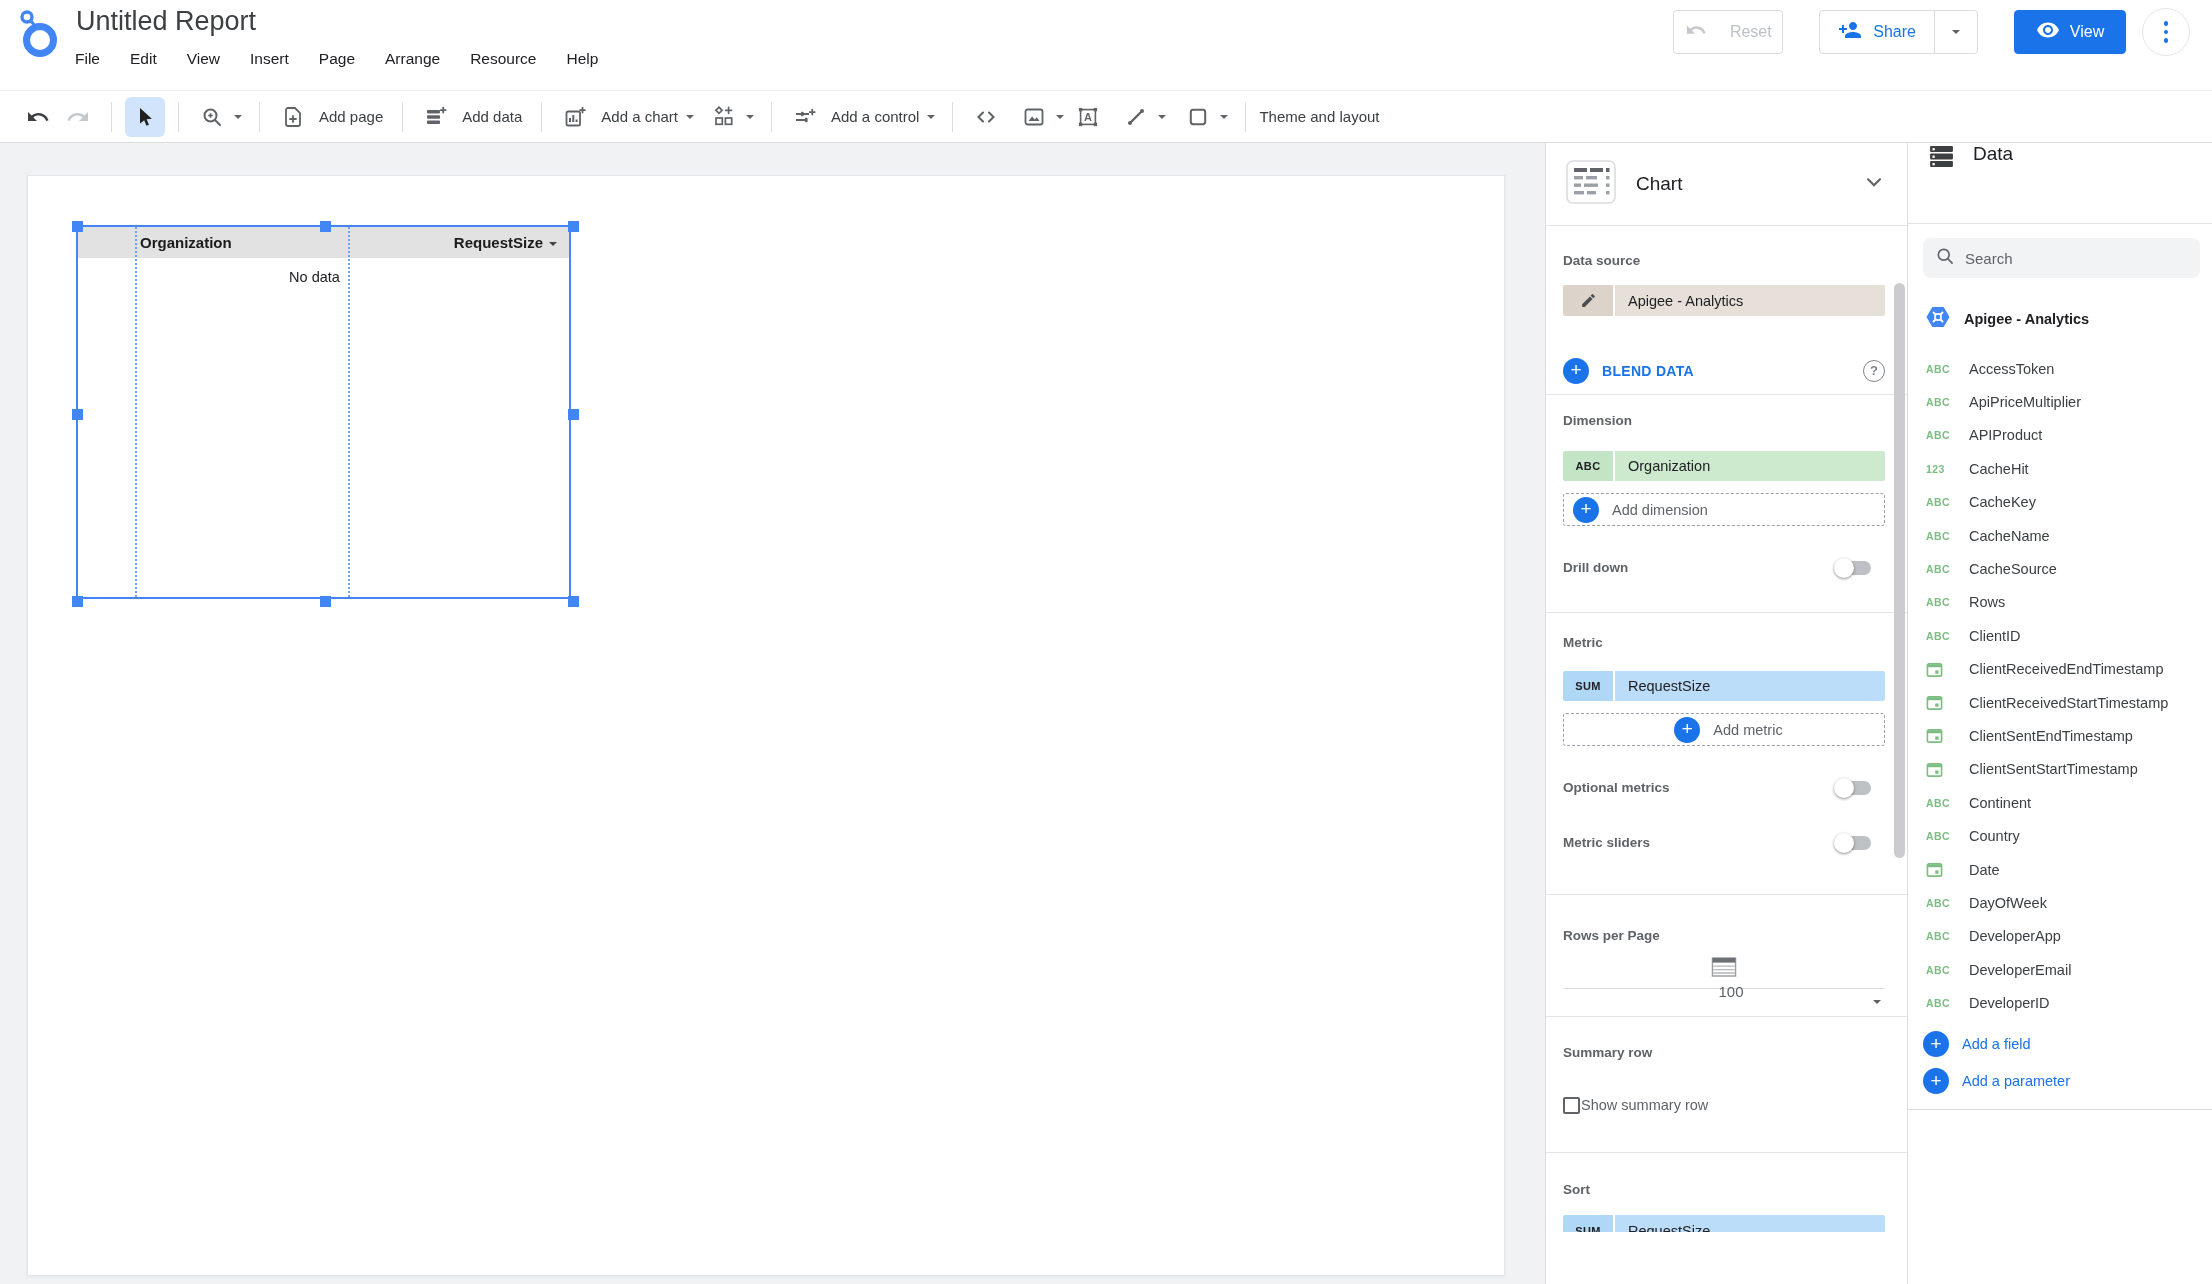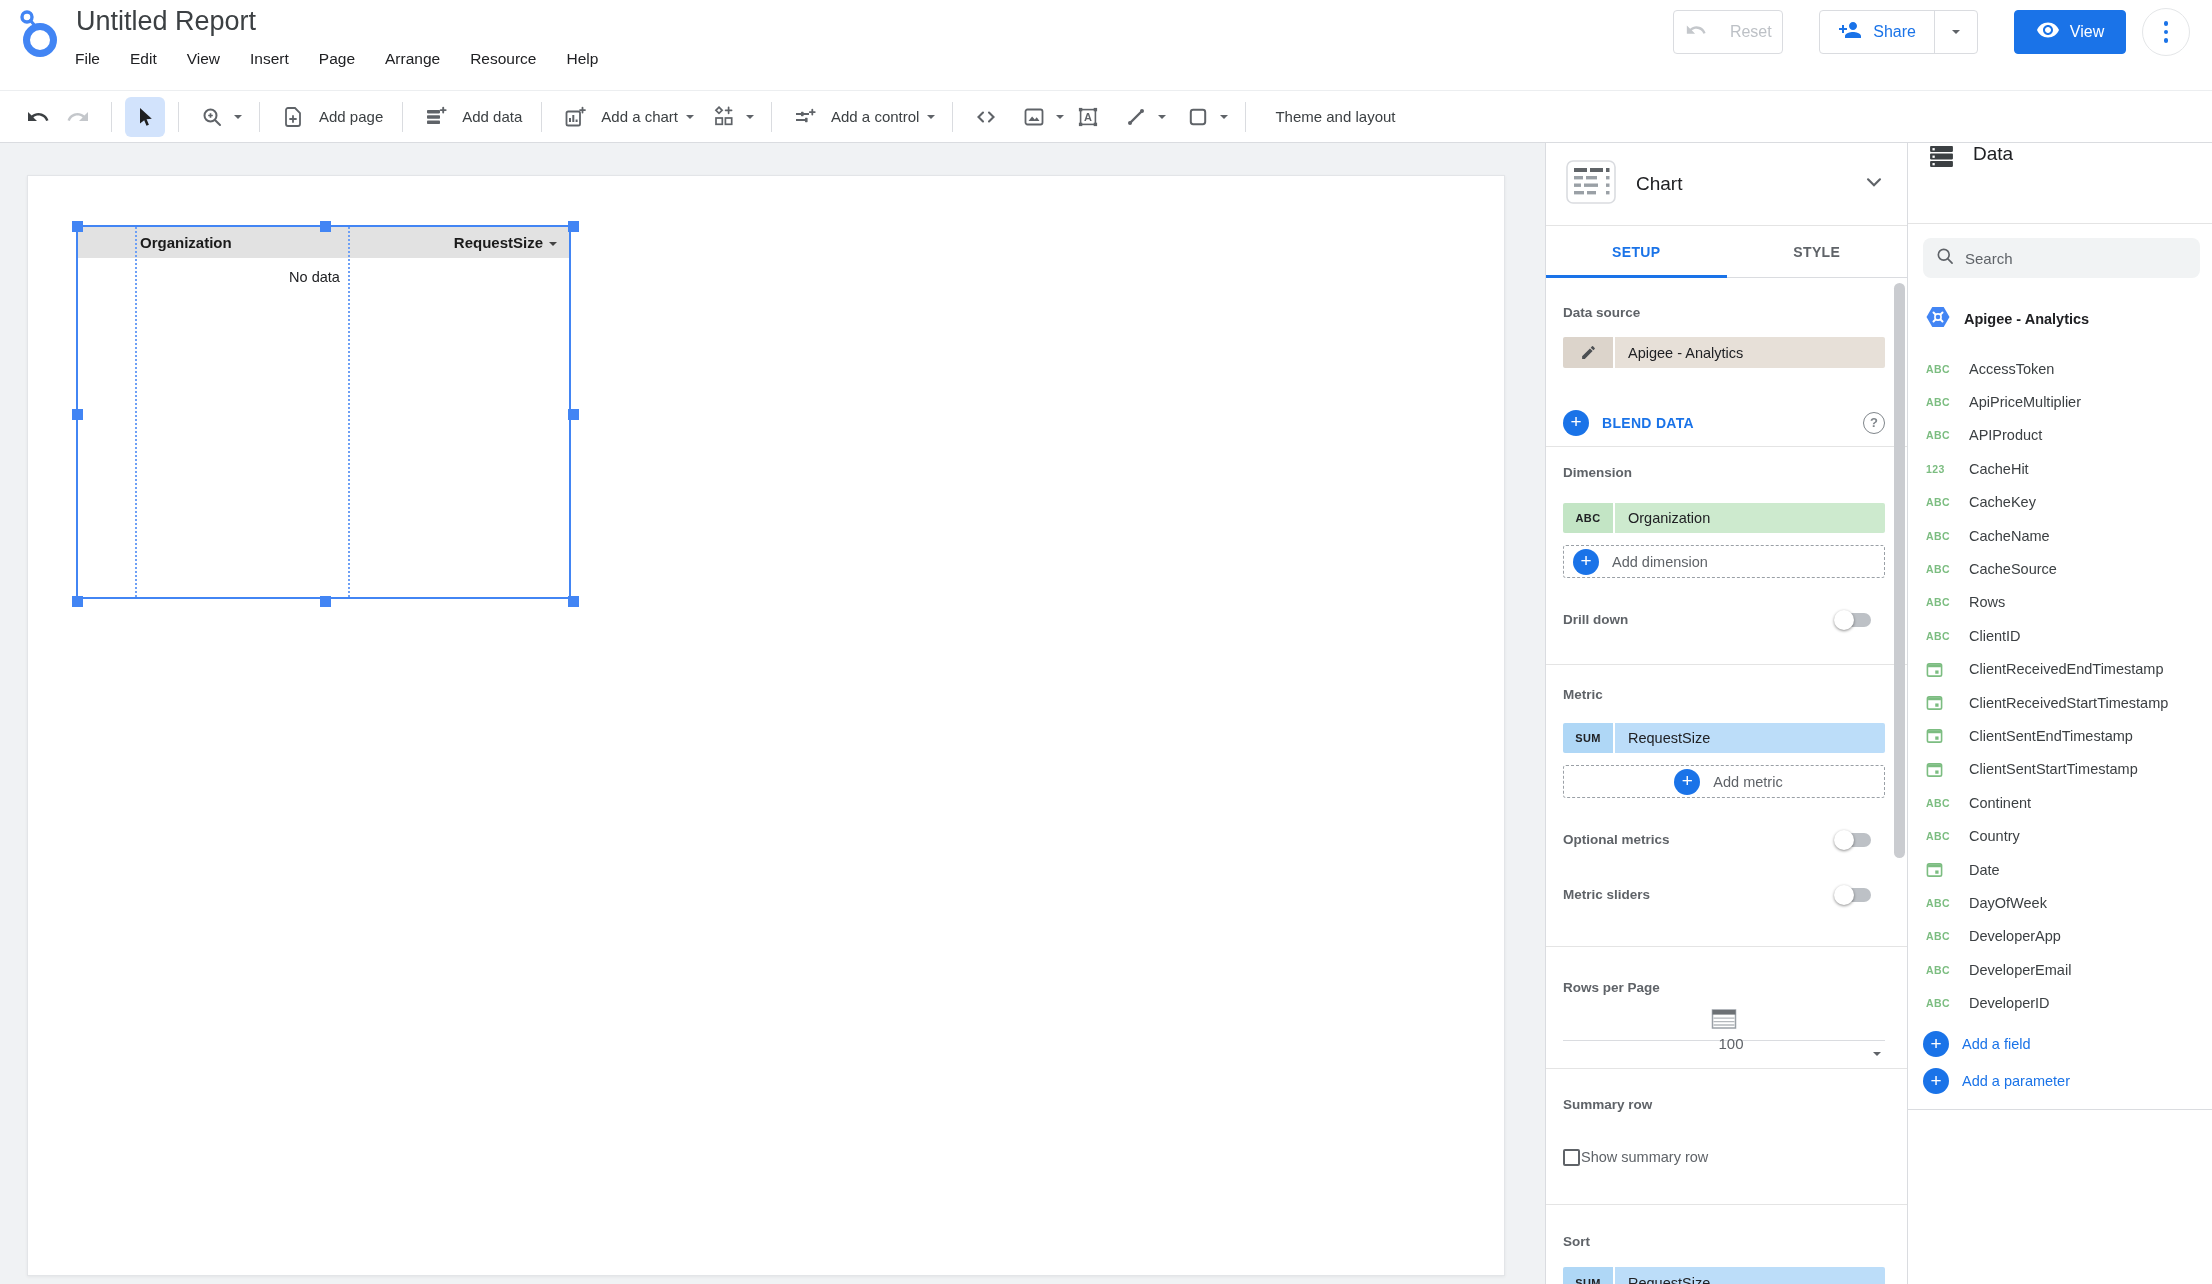--- a/index.html
+++ b/index.html
@@ -27,21 +27,21 @@
   
   .toolbar{position:absolute;left:0;top:90px;width:2212px;height:53px;box-sizing:border-box;background:#fff;
     border-top:1px solid #eceef0;border-bottom:1px solid #dadce0;display:flex;align-items:center;padding-left:18px;}
   .tb-ic{display:flex;align-items:center;justify-content:center;width:40px;height:40px;flex:none;}
   .tb-ic svg{width:24px;height:24px;}
   .tb-sep{width:1px;height:30px;background:#dadce0;margin:0 13px;flex:none;}
   .tb-group{display:flex;align-items:center;flex:none;}
   .tb-label{font-size:15px;color:#3c4043;margin:0 6px 0 6px;white-space:nowrap;}
   .cursor-chip{background:#d2e3fc;border-radius:6px;}
   .tb-caret{margin:0 4px 0 2px;}
-  .theme-btn{font-size:15px;color:#3c4043;margin-left:16px;white-space:nowrap;}
+  .theme-btn{font-size:15px;color:#3c4043;margin-left:0;white-space:nowrap;}
   
   .workspace{position:absolute;left:0;top:143px;width:2212px;height:1141px;background:#f0f2f4;}
   .canvas{position:absolute;left:27px;top:32px;width:1478px;height:1101px;background:#fff;border:1px solid #e3e5e8;box-sizing:border-box;box-shadow:0 1px 3px rgba(0,0,0,.06);}
   .table-chart{position:absolute;left:48px;top:49px;width:495px;height:374px;border:2px solid var(--selection);box-sizing:border-box;background:#fff;}
   .tc-header{height:31px;background:#e2e2e2;display:flex;align-items:center;font-weight:bold;font-size:15px;color:#1b1b1b;}
   .tc-col1{padding-left:62px;}
   .tc-col2{margin-left:auto;padding-right:12px;display:flex;align-items:center;gap:6px;}
   .sort-caret{width:0;height:0;border:4px solid transparent;border-top-color:#444;border-bottom:none;margin-top:2px;}
   .tc-nodata{position:absolute;left:0;right:18px;top:42px;text-align:center;font-size:14.5px;color:#202124;}
   .col-guide{position:absolute;top:0;bottom:0;width:0;border-left:2px dotted #6ea0f5;}
@@ -344,24 +344,20 @@
             <rect x="40" y="31" width="3.5" height="3.4" fill="#9aa0a6"></rect>
           </svg>
       </span>
       <span class="sp-title">Chart</span>
       <span class="sp-chevron">
         <svg width="26" height="26" viewBox="0 0 24 24" fill="none" stroke="#5f6368" stroke-width="2" stroke-linecap="round">
             <path d="M6.5 9.5l5.5 5.5 5.5-5.5"></path>
           </svg>
       </span>
     </div>
-    <div class="sp-tabs">
-      <div class="sp-tab active">SETUP</div>
-      <div class="sp-tab">STYLE</div>
-    </div>
 
     <div class="sp-section" style="height:169px;">
       <div class="sec-label" style="margin-top:27px;">Data source</div>
       <div class="chip chip-ds" style="margin-top:16px;">
         <span class="badge">
           <svg width="17" height="17" viewBox="0 0 24 24" fill="#4c4f52">
               <path d="M3 17.25V21h3.75L17.81 9.94l-3.75-3.75L3 17.25zM20.71 7.04a1 1 0 0 0 0-1.41l-2.34-2.34a1 1 0 0 0-1.41 0l-1.83 1.83 3.75 3.75 1.83-1.83z"></path>
             </svg>
         </span>
         <span class="chip-label">Apigee - Analytics</span>

